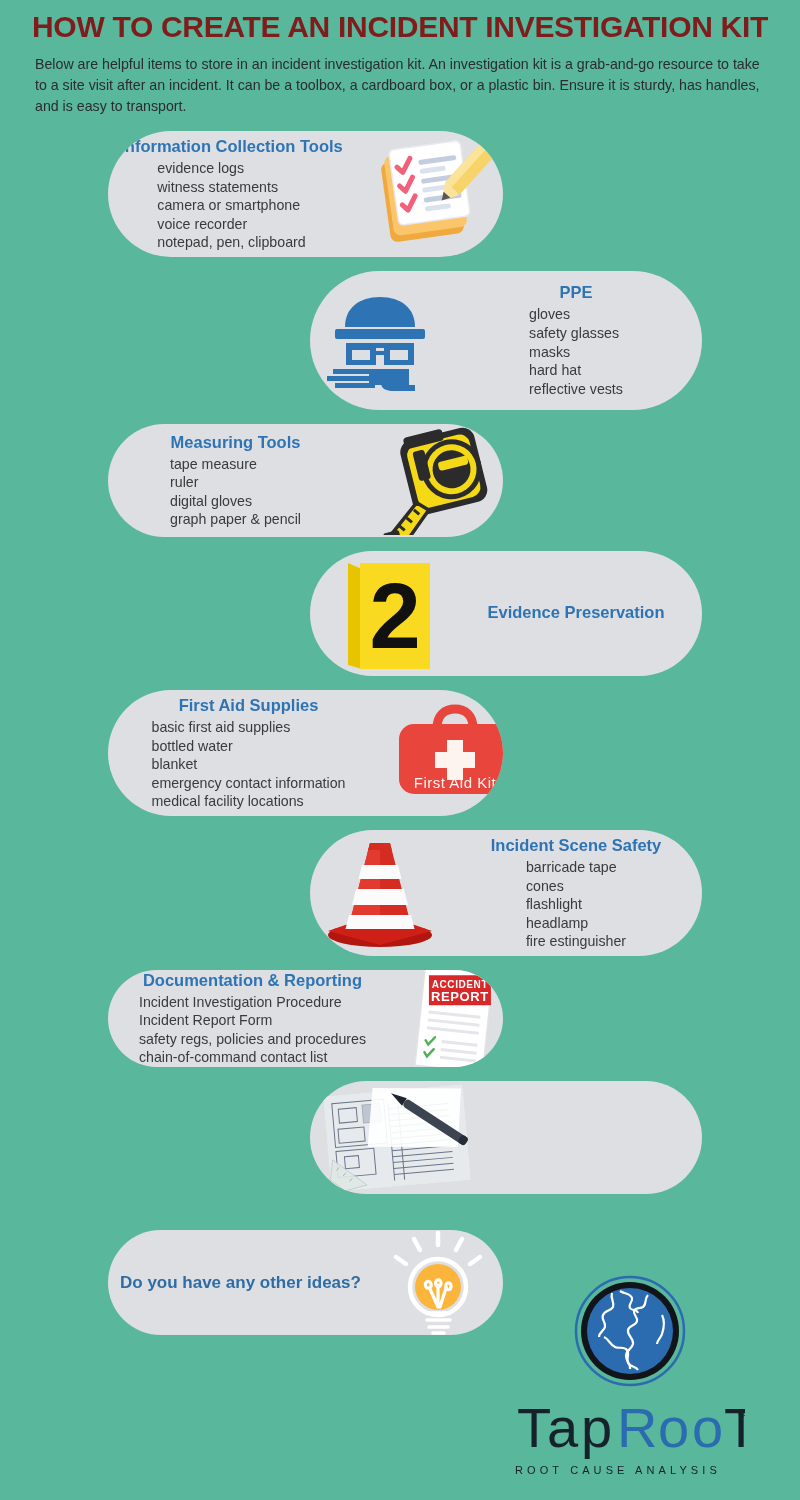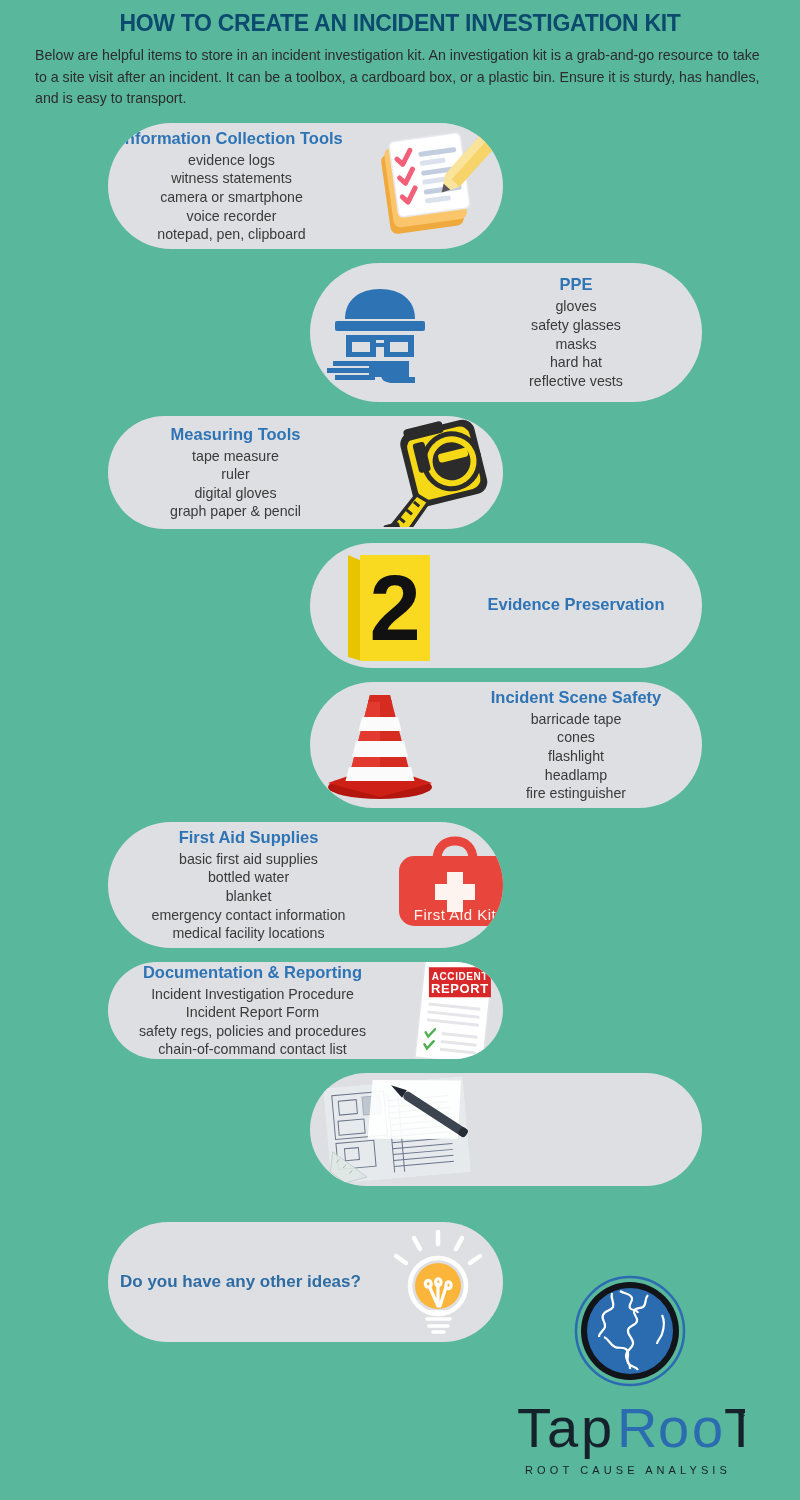--- a/index.html
+++ b/index.html
@@ -10,23 +10,23 @@
     background: #59b79c;
     font-family: "Liberation Sans", sans-serif;
     position: relative;
     overflow: hidden;
   }
 
   
   .header { padding: 10px 30px 0; text-align: center; }
 
   .title {
-    font-size: 23px;
+    font-size: 30px;
     font-weight: bold;
-    color: #0c4a6e;
+    color: #7f1d1d;
     letter-spacing: -0.3px;
     line-height: 1.15;
     white-space: nowrap;
   }
 
   .subtitle {
     margin: 9px auto 0;
     width: 730px;
     font-size: 14.2px;
     line-height: 1.5;
@@ -62,21 +62,21 @@
   }
 
   .card-heading {
     font-size: 16.5px;
     font-weight: bold;
     color: #2e74b5;
     margin-bottom: 3px;
     white-space: nowrap;
   }
 
-  .card-list { list-style: none; text-align: center; }
+  .card-list { list-style: none; }
   .card-list li {
     font-size: 14.2px;
     line-height: 1.31;
     color: #3a3a3a;
     white-space: nowrap;
   }
 
   .card-icon {
     flex: 0 0 auto;
     display: flex;
@@ -95,42 +95,42 @@
 
   
   #card-info         { height: 126px; }
   #card-ppe          { height: 139px; }
   #card-measuring    { height: 113px; }
   #card-evidence     { height: 125px; }
   #card-firstaid     { height: 126px; }
   #card-scene        { height: 126px; }
   #card-docs         { height: 97px; }
   #card-maps         { height: 113px; }
-  #card-ideas        { height: 120px; margin-top: 36px; }
+  #card-ideas        { height: 105px; margin-top: 36px; }
 
   #card-ideas .card-body { flex-direction: row; justify-content: flex-start; padding-left: 12px; }
 
   
   .logo-block {
     position: absolute;
     right: 44px;
     bottom: 22px;
     width: 252px;
     text-align: center;
   }
   .globe { margin: 0 auto 14px; display: block; }
 
   .wordmark { position: relative; display: inline-block; line-height: 1; }
   .wordmark svg { display: block; }
 
   .tagline {
     font-size: 11px;
     letter-spacing: 4.1px;
     color: #16222b;
-    text-align: center;
+    text-align: left;
     padding-right: 4px;
     margin-top: 2px;
     font-weight: normal;
   }
 </style>
 </head>
 <body>
 
 <div class="header">
   <div class="title">HOW TO CREATE AN INCIDENT INVESTIGATION KIT</div>
@@ -252,20 +252,41 @@
         <path d="M30 10 L44 16 V116 L30 112 Z" fill="#e8c400"></path>
         <rect x="42" y="10" width="70" height="106" fill="#fada20"></rect>
         <text x="77" y="95" font-family="'Liberation Sans',sans-serif" font-size="92" font-weight="bold" fill="#111" text-anchor="middle">2</text>
       </svg>
     </div>
     <div class="card-body">
       <div class="card-heading">Evidence Preservation</div>
     </div>
   </div>
 
+  <div class="card left" id="card-firstaid">
+    <div class="card-body">
+      <div class="card-heading">First Aid Supplies</div>
+      <ul class="card-list">
+        <li>basic first aid supplies</li>
+        <li>bottled water</li>
+        <li>blanket</li>
+        <li>emergency contact information</li>
+        <li>medical facility locations</li>
+      </ul>
+    </div>
+    <div class="card-icon" style="width:132px; margin-right:-18px;">
+      <svg width="128" height="102" viewBox="0 0 128 102">
+        <path d="M46 26 c0-13 8-19 18-19 s18 6 18 19" fill="none" stroke="#e8453c" stroke-width="9" stroke-linecap="round"></path>
+        <rect x="8" y="22" width="112" height="70" rx="15" fill="#e8453c"></rect>
+        <path d="M56 38h16v12h12v16H72v12H56V66H44V50h12z" fill="#fdf4ef"></path>
+        <text x="64" y="86" font-family="'Liberation Sans',sans-serif" font-size="15" fill="#fdf4ef" text-anchor="middle" letter-spacing="0.5">First Aid Kit</text>
+      </svg>
+    </div>
+  </div>
+
   <div class="card right" id="card-scene">
     <div class="card-icon icon-left" style="width:140px;">
       <svg width="124" height="116" viewBox="0 0 124 116">
         <ellipse cx="62" cy="100" rx="52" ry="12" fill="#b3160f"></ellipse>
         <path d="M10 96 L62 78 L114 96 L62 110 Z" fill="#cf2017"></path>
         <path d="M52 8 h20 l22 86 H30 Z" fill="#d52b20"></path>
         <path d="M52 8 h10 l0 86 H30 Z" fill="#e23a2e"></path>
         <path d="M44 30 h36 l3.5 14 H40.5 Z" fill="#fbfbfb"></path>
         <path d="M38 54 h48 l4 16 H34 Z" fill="#fbfbfb"></path>
         <path d="M31 80 h62 l3.5 14 H27.5 Z" fill="#fbfbfb"></path>
@@ -274,41 +295,20 @@
     </div>
     <div class="card-body">
       <div class="card-heading">Incident Scene Safety</div>
       <ul class="card-list">
         <li>barricade tape</li>
         <li>cones</li>
         <li>flashlight</li>
         <li>headlamp</li>
         <li>fire estinguisher</li>
       </ul>
-    </div>
-  </div>
-
-  <div class="card left" id="card-firstaid">
-    <div class="card-body">
-      <div class="card-heading">First Aid Supplies</div>
-      <ul class="card-list">
-        <li>basic first aid supplies</li>
-        <li>bottled water</li>
-        <li>blanket</li>
-        <li>emergency contact information</li>
-        <li>medical facility locations</li>
-      </ul>
-    </div>
-    <div class="card-icon" style="width:132px; margin-right:-18px;">
-      <svg width="128" height="102" viewBox="0 0 128 102">
-        <path d="M46 26 c0-13 8-19 18-19 s18 6 18 19" fill="none" stroke="#e8453c" stroke-width="9" stroke-linecap="round"></path>
-        <rect x="8" y="22" width="112" height="70" rx="15" fill="#e8453c"></rect>
-        <path d="M56 38h16v12h12v16H72v12H56V66H44V50h12z" fill="#fdf4ef"></path>
-        <text x="64" y="86" font-family="'Liberation Sans',sans-serif" font-size="15" fill="#fdf4ef" text-anchor="middle" letter-spacing="0.5">First Aid Kit</text>
-      </svg>
     </div>
   </div>
 
   <div class="card left" id="card-docs">
     <div class="card-body">
       <div class="card-heading">Documentation &amp; Reporting</div>
       <ul class="card-list">
         <li>Incident Investigation Procedure</li>
         <li>Incident Report Form</li>
         <li>safety regs, policies and procedures</li>

